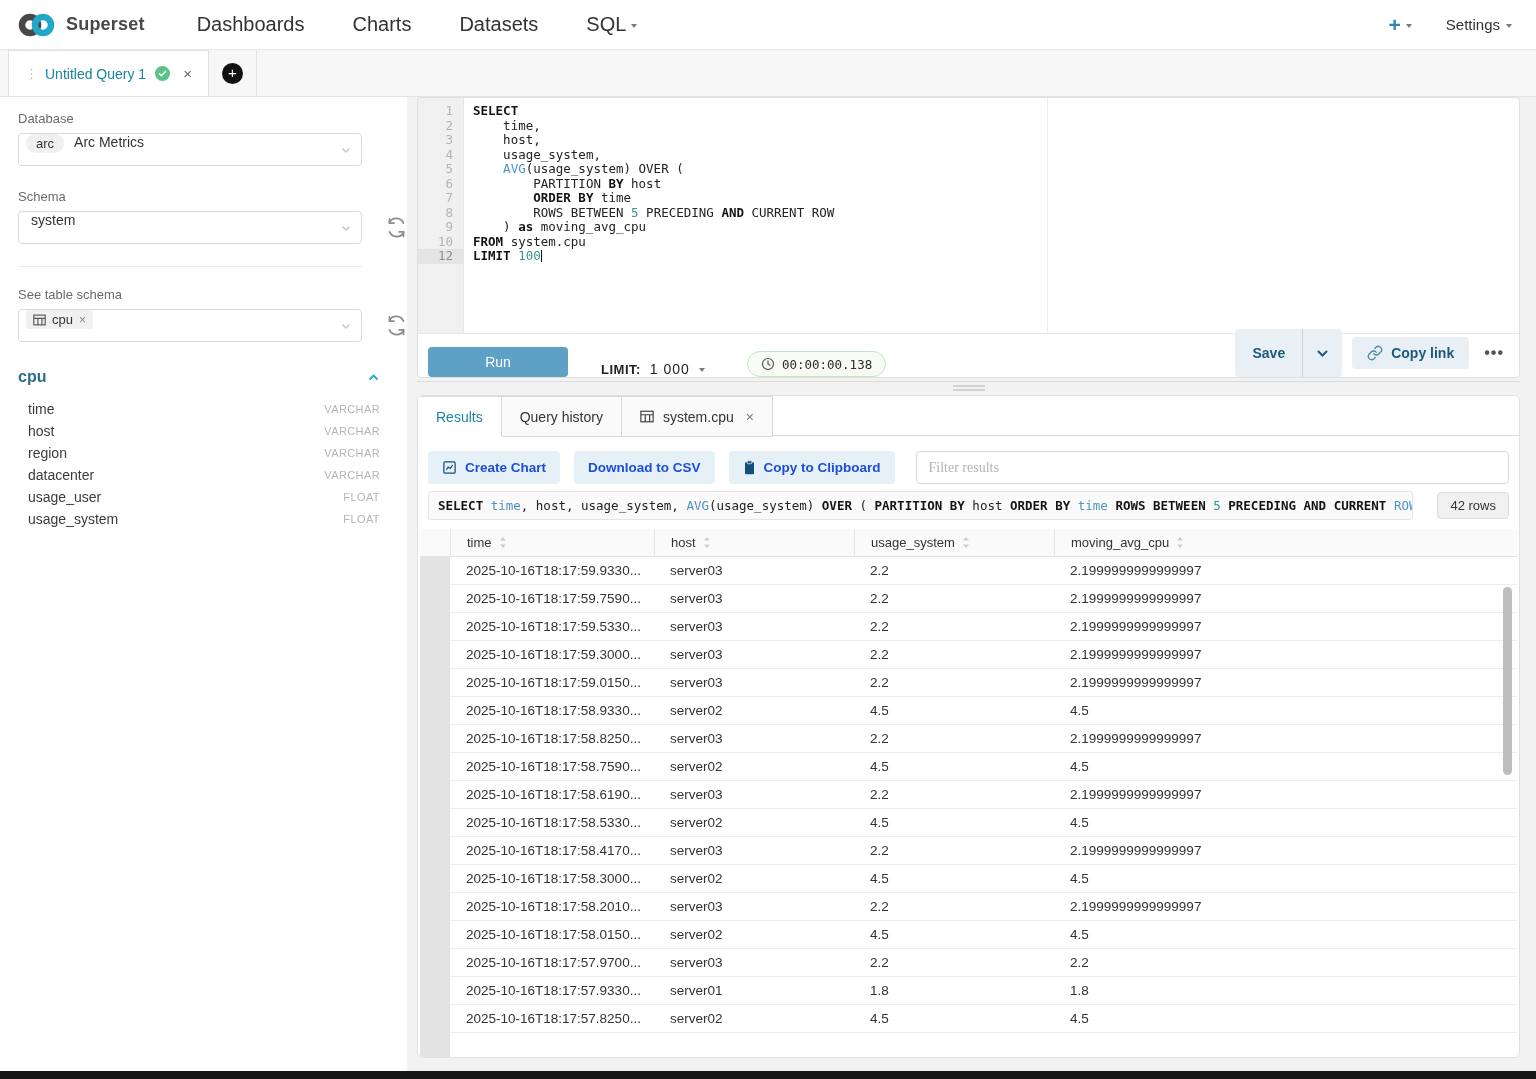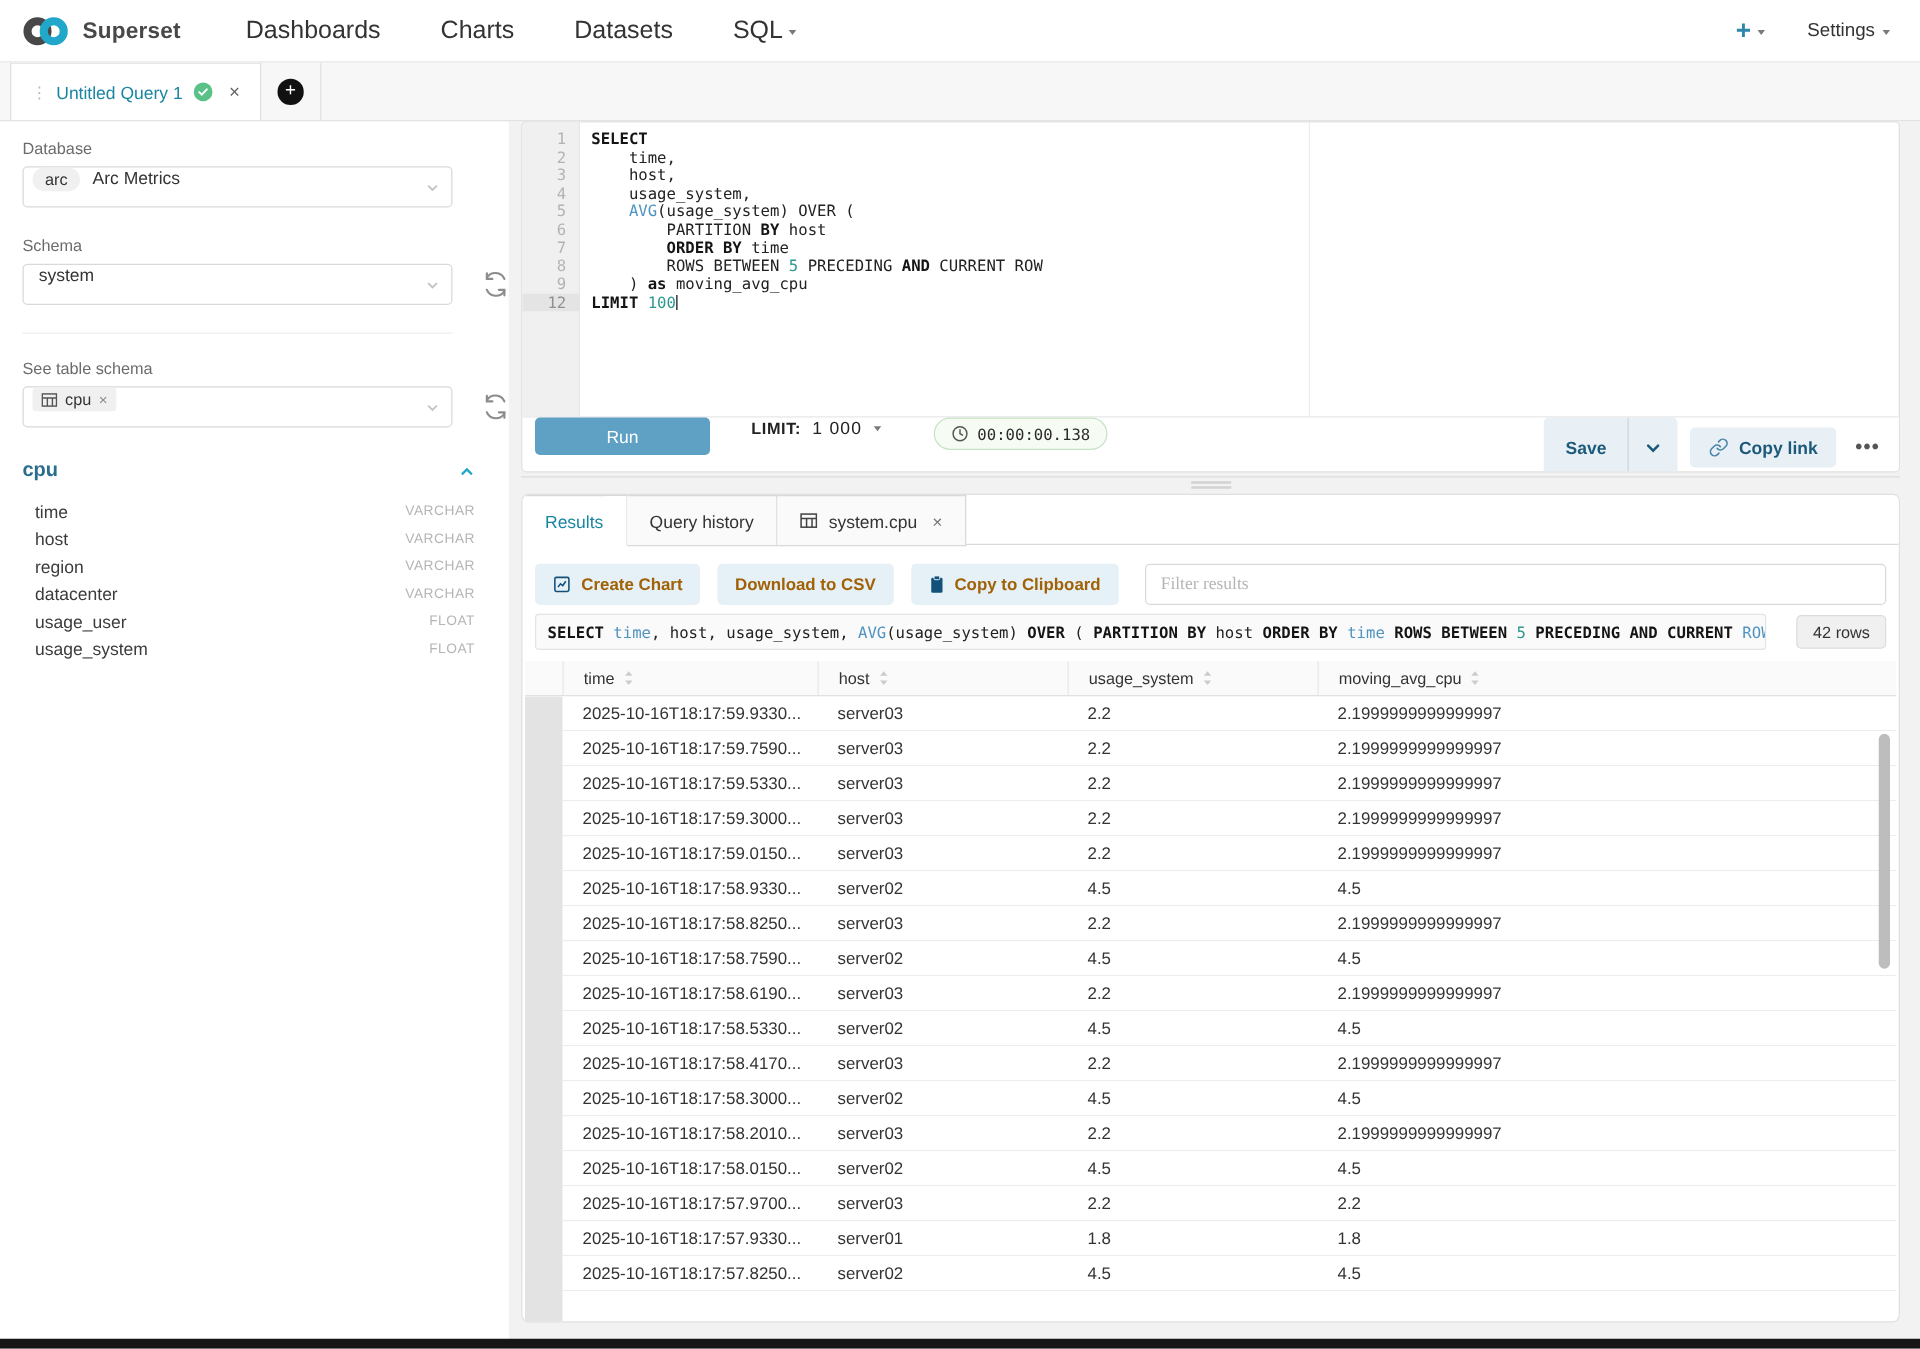--- a/index.html
+++ b/index.html
@@ -68,21 +68,21 @@
   .cline .lno { width:46px; text-align:right; padding-right:11px; color:#b3b3b3; flex:0 0 46px; }
   .cline.active .lno { background:#e4e4e4; color:#8f8f8f; }
   .cline .ltext { padding-left:9px; }
   .tok-kw { font-weight:bold; color:#141414; }
   .tok-fn { color:#4f93c0; }
   .tok-num { color:#2f9890; }
   .tok-plain { color:#222; }
   .cursor { display:inline-block; width:1.5px; height:12px; background:#111; vertical-align:-2px; }
 
   .ed-toolbar { position:absolute; left:0; bottom:0; width:100%; height:44px; border-top:1px solid #e8e8e8;
-    background:#fff; display:flex; align-items:flex-start; padding:0 10px; }
+    background:#fff; display:flex; align-items:flex-end; padding:0 10px; }
   .run-btn { width:140px; height:30px; background:#5fa0c5; color:#fff; font-size:14px; border:none;
     border-radius:4px; cursor:pointer; font-family:inherit; }
   .limit-wrap { display:flex; align-items:center; gap:9px; margin-left:33px; cursor:pointer; }
   .limit-label { font-size:13px; font-weight:bold; color:#222; letter-spacing:.5px; }
   .limit-value { font-size:14px; color:#222; letter-spacing:1px; }
   .timer-pill { margin-left:42px; height:26px; border:1px solid #c5e3c6; background:#f6fbf3; border-radius:13px;
     display:flex; align-items:center; gap:7px; padding:0 13px; font-family:"DejaVu Sans Mono", monospace; font-size:12.5px; color:#2b2b2b;}
   .ed-right { margin-left:auto; display:flex; align-items:center; gap:10px; }
   .save-split { display:flex; align-items:stretch; background:#e9f0f5; border-radius:4px; overflow:hidden; height:48px;}
   .save-btn { padding:0 17px; font-size:14px; font-weight:bold; color:#1b5a7a; display:flex; align-items:center; cursor:pointer;}
@@ -100,21 +100,21 @@
   
   .results-card { position:absolute; left:417px; top:395px; width:1103px; height:663px; background:#fff;
     border:1px solid #e0e0e0; border-radius:6px; overflow:hidden; }
   .rtabs { position:absolute; left:0; top:0; right:0; height:40px; border-bottom:1px solid #d9d9d9; display:flex; background:#fff;}
   .rtab { border:1px solid #d9d9d9; border-left-width:0; background:#fafafa; display:flex; align-items:center;
     gap:9px; padding:0 18px; font-size:14px; color:#333; cursor:pointer; height:41px; }
   .rtab:first-child { border-left-width:1px; border-top-left-radius:3px; margin-left:-1px;}
   .rtab.active { background:#fff; border-bottom-color:#fff; color:#1a85a0; }
   .rtab .rtab-x { color:#777; font-size:14px; margin-left:3px; }
   .actions-row { position:absolute; left:10px; right:10px; top:55px; height:33px; display:flex; align-items:center; gap:14px; }
-  .act-btn { height:33px; background:#e6f0f7; border:none; border-radius:4px; color:#a16207; font-size:13.5px;
+  .act-btn { height:33px; background:#e6f0f7; border:none; border-radius:4px; color:#1d4ed8; font-size:13.5px;
     font-weight:bold; display:flex; align-items:center; gap:8px; padding:0 14px; cursor:pointer; font-family:inherit;}
   .filter-input { flex:1; height:33px; margin-left:7px; border:1px solid #d9d9d9; border-radius:4px; padding:0 12px;
     font-size:14px; color:#333; font-family:Liberation Serif, serif; }
   .filter-input::placeholder { color:#b5b5b5; }
   .preview-row { position:absolute; left:10px; right:10px; top:95px; height:29px; display:flex; align-items:center; }
   .preview-box { width:985px; height:29px; background:#fafafa; border:1px solid #e4e4e4; border-radius:3px;
     display:flex; align-items:center; padding:0 9px; font-family:"DejaVu Sans Mono", monospace; font-size:12.5px;
     white-space:pre; overflow:hidden; cursor:pointer; }
   .rows-badge { margin-left:auto; height:27px; background:#f0f0f0; border:1px solid #dcdcdc; border-radius:4px;
     font-size:13px; color:#333; display:flex; align-items:center; padding:0 12px; }
@@ -301,20 +301,21 @@
       <div class="code-lines" id="code-lines">
           <div class="cline"><span class="lno">1</span><span class="ltext"><span class="tok-kw">SELECT</span></span></div>
           <div class="cline"><span class="lno">2</span><span class="ltext"><span class="tok-plain">    time,</span></span></div>
           <div class="cline"><span class="lno">3</span><span class="ltext"><span class="tok-plain">    host,</span></span></div>
           <div class="cline"><span class="lno">4</span><span class="ltext"><span class="tok-plain">    usage_system,</span></span></div>
           <div class="cline"><span class="lno">5</span><span class="ltext"><span class="tok-plain">    </span><span class="tok-fn">AVG</span><span class="tok-plain">(usage_system) OVER (</span></span></div>
           <div class="cline"><span class="lno">6</span><span class="ltext"><span class="tok-plain">        PARTITION </span><span class="tok-kw">BY</span><span class="tok-plain"> host</span></span></div>
           <div class="cline"><span class="lno">7</span><span class="ltext"><span class="tok-plain">        </span><span class="tok-kw">ORDER BY</span><span class="tok-plain"> time</span></span></div>
           <div class="cline"><span class="lno">8</span><span class="ltext"><span class="tok-plain">        ROWS BETWEEN </span><span class="tok-num">5</span><span class="tok-plain"> PRECEDING </span><span class="tok-kw">AND</span><span class="tok-plain"> CURRENT ROW</span></span></div>
           <div class="cline"><span class="lno">9</span><span class="ltext"><span class="tok-plain">    ) </span><span class="tok-kw">as</span><span class="tok-plain"> moving_avg_cpu</span></span></div>
+          <div class="cline"><span class="lno">10</span><span class="ltext"><span class="tok-kw">FROM</span><span class="tok-plain"> system.cpu</span></span></div>
           <div class="cline active"><span class="lno">12</span><span class="ltext"><span class="tok-kw">LIMIT</span><span class="tok-plain"> </span><span class="tok-num">100</span><span class="cursor"></span></span></div>
         </div>
     </div>
     <div class="ed-toolbar">
       <button class="run-btn">Run</button>
       <span class="limit-wrap">
         <span class="limit-label">LIMIT:</span>
         <span class="limit-value">1 000</span>
         <span class="caret-tri"></span>
       </span>

